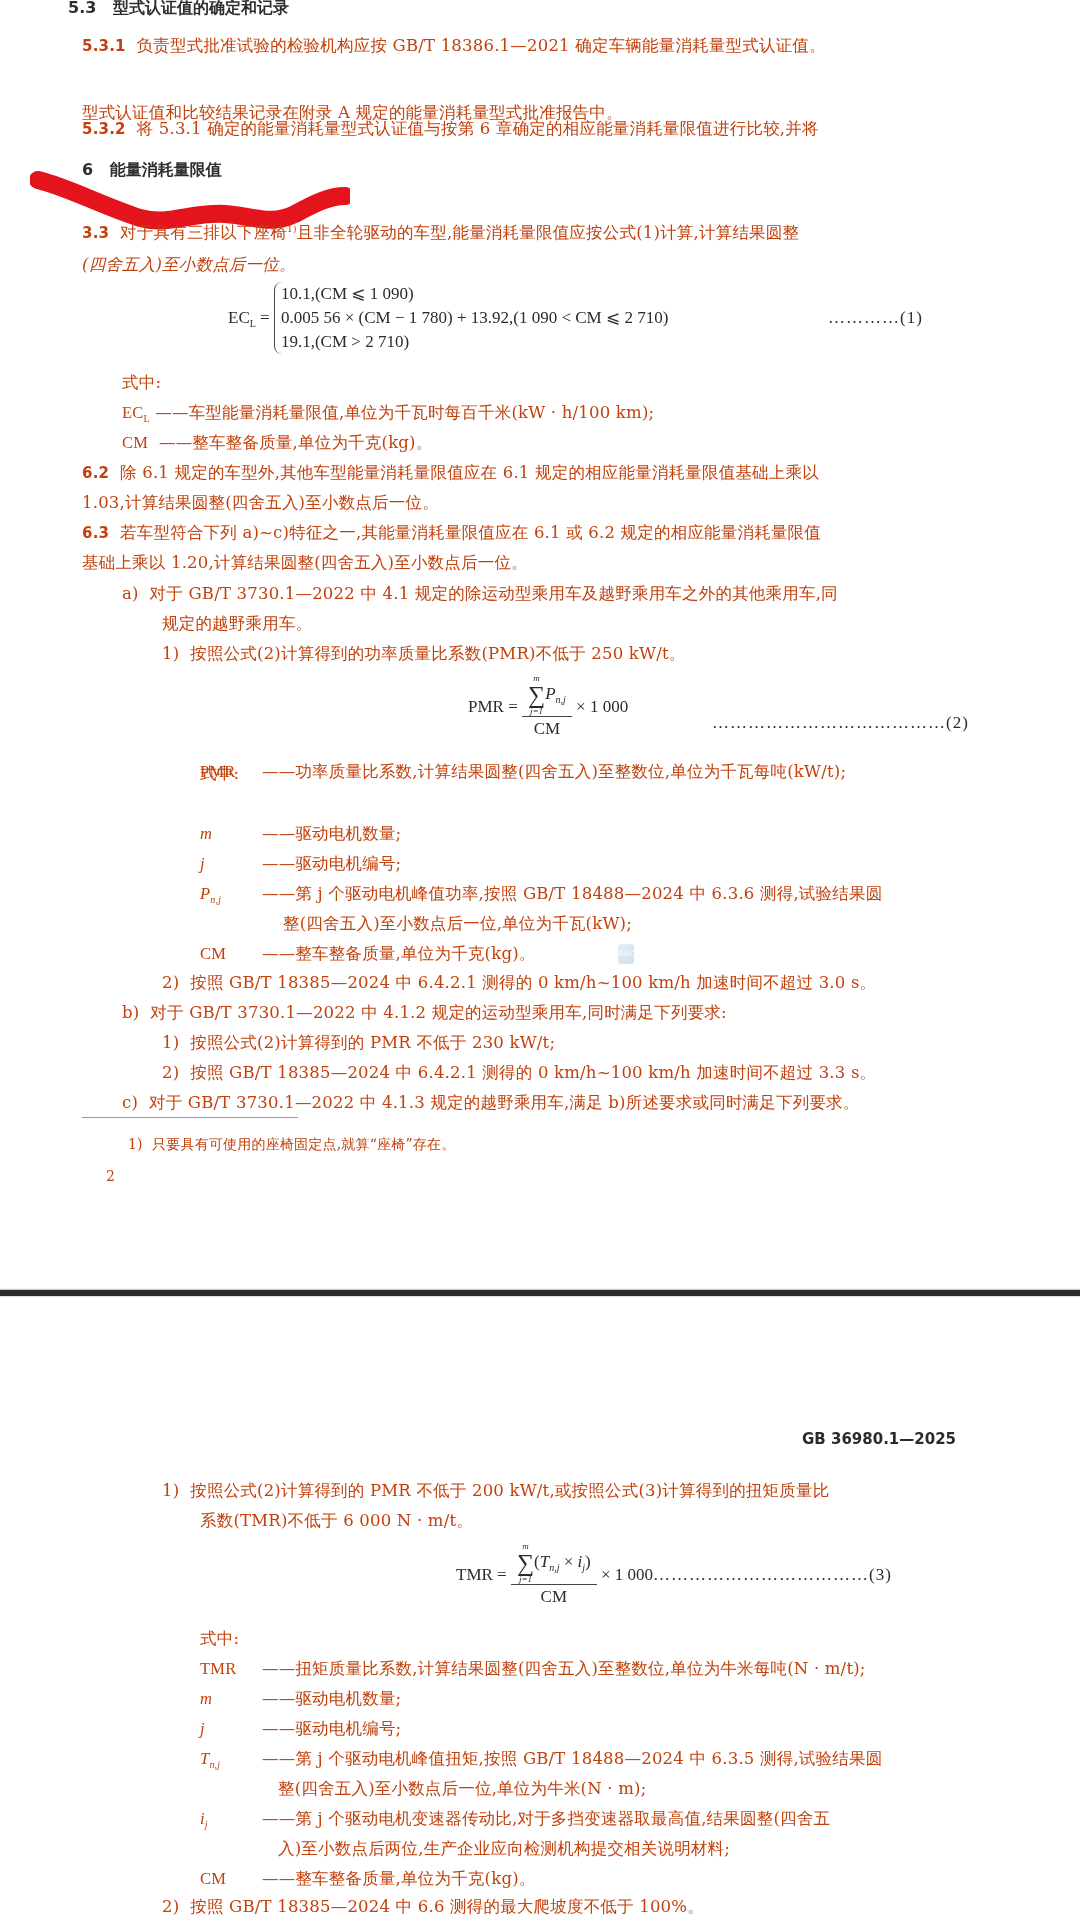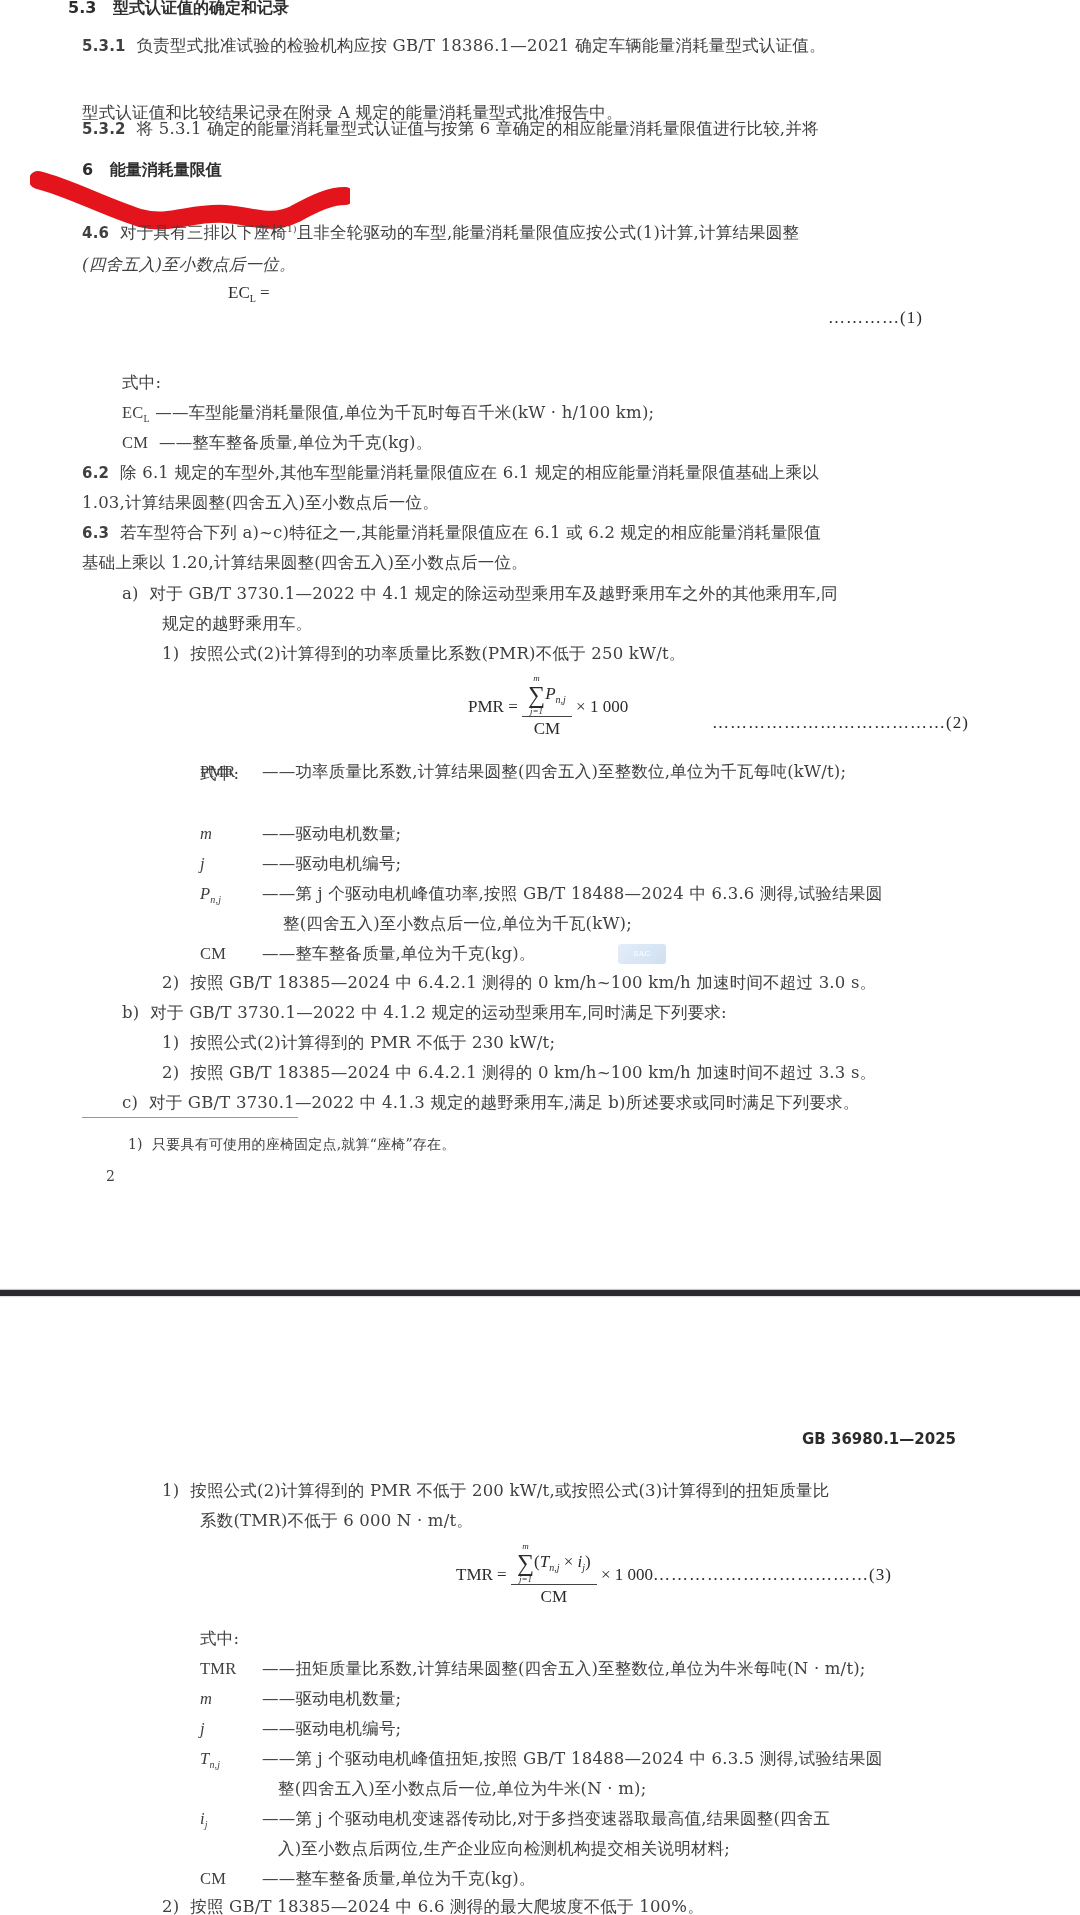--- a/index.html
+++ b/index.html
@@ -5,36 +5,36 @@
     html, body { margin: 0; padding: 0; }
     body {
       width: 1080px; height: 1915px; position: relative; overflow: hidden;
       background: #ffffff; color: #2b2b2b;
       font-family: "DejaVu Serif", "Liberation Serif", serif;
     }
     .abs { position: absolute; white-space: nowrap; }
     .sans { font-family: "DejaVu Sans", "Liberation Sans", sans-serif; }
     .serif { font-family: "Liberation Serif", "DejaVu Serif", serif; }
     .heading { font-size: 16px; font-weight: bold; color: #2e2e2e; }
-    .para { font-size: 16.5px; color: #404040; letter-spacing: 0.2px; }
+    .para { font-size: 16.5px; color: #c2410c; letter-spacing: 0.2px; }
     .formula { font-size: 17px; color: #2b2b2b; }
     .frac { display: inline-block; vertical-align: middle; text-align: center; }
     .frac .top { display: block; padding: 0 6px; border-bottom: 1px solid #444; }
     .frac .bot { display: block; padding-top: 2px; }
     .sigma { display: inline-block; text-align: center; vertical-align: middle; line-height: 1; }
     .sigma .lim { display: block; font-size: 9px; font-style: italic; }
     .sigma .sym { display: block; font-size: 24px; }
     .sub { font-size: 10px; vertical-align: -4px; font-style: italic; }
     .it { font-style: italic; }
     .dots { letter-spacing: 1px; }
     .brace-lines { display: inline-block; vertical-align: middle; border-left: 1.5px solid #444; border-radius: 8px 0 0 8px; padding-left: 6px; line-height: 24px; }
     .symcol { display: inline-block; width: 62px; }
     .page-sep { position: absolute; left: 0; width: 1080px; top: 1290px; height: 6px; background: #2a2a2e; box-shadow: 0 -1px 1px #c8c8cc, 0 1px 1px #e0e0e4; }
     .fn-rule { position: absolute; left: 82px; top: 1117px; width: 216px; height: 1px; background: #999; }
-    .watermark { position: absolute; left: 618px; top: 944px; width: 48px; height: 20px; background: linear-gradient(135deg, #cfe0f3, #a9c6e8); opacity: 0.55; border-radius: 3px; color: #fff; font-size: 8px; line-height: 20px; text-align: center; }
+    .watermark { position: absolute; left: 618px; top: 944px; width: 16px; height: 20px; background: linear-gradient(135deg, #cfe0f3, #a9c6e8); opacity: 0.55; border-radius: 3px; color: #fff; font-size: 8px; line-height: 20px; text-align: center; }
   </style>
 </head>
 <body>
 
 <div>
 
   <div class="abs heading sans" style="left:68px; top:-2px;">
     <span>5.3</span>&nbsp;&nbsp;&nbsp;<span>型式认证值的确定和记录</span>
   </div>
 
@@ -49,28 +49,33 @@
 
   <div class="abs heading sans" style="left:82px; top:160px;">
     <span>6</span>&nbsp;&nbsp;&nbsp;<span>能量消耗量限值</span>
   </div>
 
   <svg class="abs" style="left:30px; top:170px;" width="320" height="70" viewBox="0 0 320 70">
     <path d="M8 10 C 40 18, 70 35, 110 48 C 140 56, 160 42, 195 44 C 225 46, 240 56, 265 44 C 285 33, 300 26, 315 26" fill="none" stroke="#e3141b" stroke-width="18" stroke-linecap="round" stroke-linejoin="round"></path>
   </svg>
 
   <div class="abs para" style="left:82px; top:222px;">
-    <span class="sans" style="font-weight:bold;font-size:15px">4.6</span>&nbsp;&nbsp;<span>对于具有三排以下座椅</span><sup style="font-size:9px">1)</sup><span>且非全轮驱动的车型,能量消耗量限值应按公式(1)计算,计算结果圆整</span>
+    <span class="sans" style="font-weight:bold;font-size:15px">3.3</span>&nbsp;&nbsp;<span>对于具有三排以下座椅</span><sup style="font-size:9px">1)</sup><span>且非全轮驱动的车型,能量消耗量限值应按公式(1)计算,计算结果圆整</span>
   </div>
   <div class="abs para" style="left:82px; top:254px;font-style:italic;">(四舍五入)至小数点后一位。</div>
 
   <div class="abs formula serif" style="left:228px; top:282px;">
     <span style="display:inline-block;vertical-align:middle">
       <span>EC</span><span class="sub" style="font-style:normal">L</span>
       <span>=</span>
+    </span>
+    <span class="brace-lines">
+      <span style="display:block">10.1,(CM ⩽ 1 090)</span>
+      <span style="display:block">0.005 56 × (CM − 1 780) + 13.92,(1 090 &lt; CM ⩽ 2 710)</span>
+      <span style="display:block">19.1,(CM &gt; 2 710)</span>
     </span>
   </div>
   <div class="abs formula serif dots" style="left:828px; top:308px;">…………(1)</div>
 
   <div class="abs para" style="left:122px; top:372px;">式中:</div>
   <div class="abs para" style="left:122px; top:402px;">
     <span class="serif">EC</span><span class="sub serif" style="font-style:normal">L</span>
     <span>——车型能量消耗量限值,单位为千瓦时每百千米(kW · h/100 km);</span>
   </div>
   <div class="abs para" style="left:122px; top:432px;">

